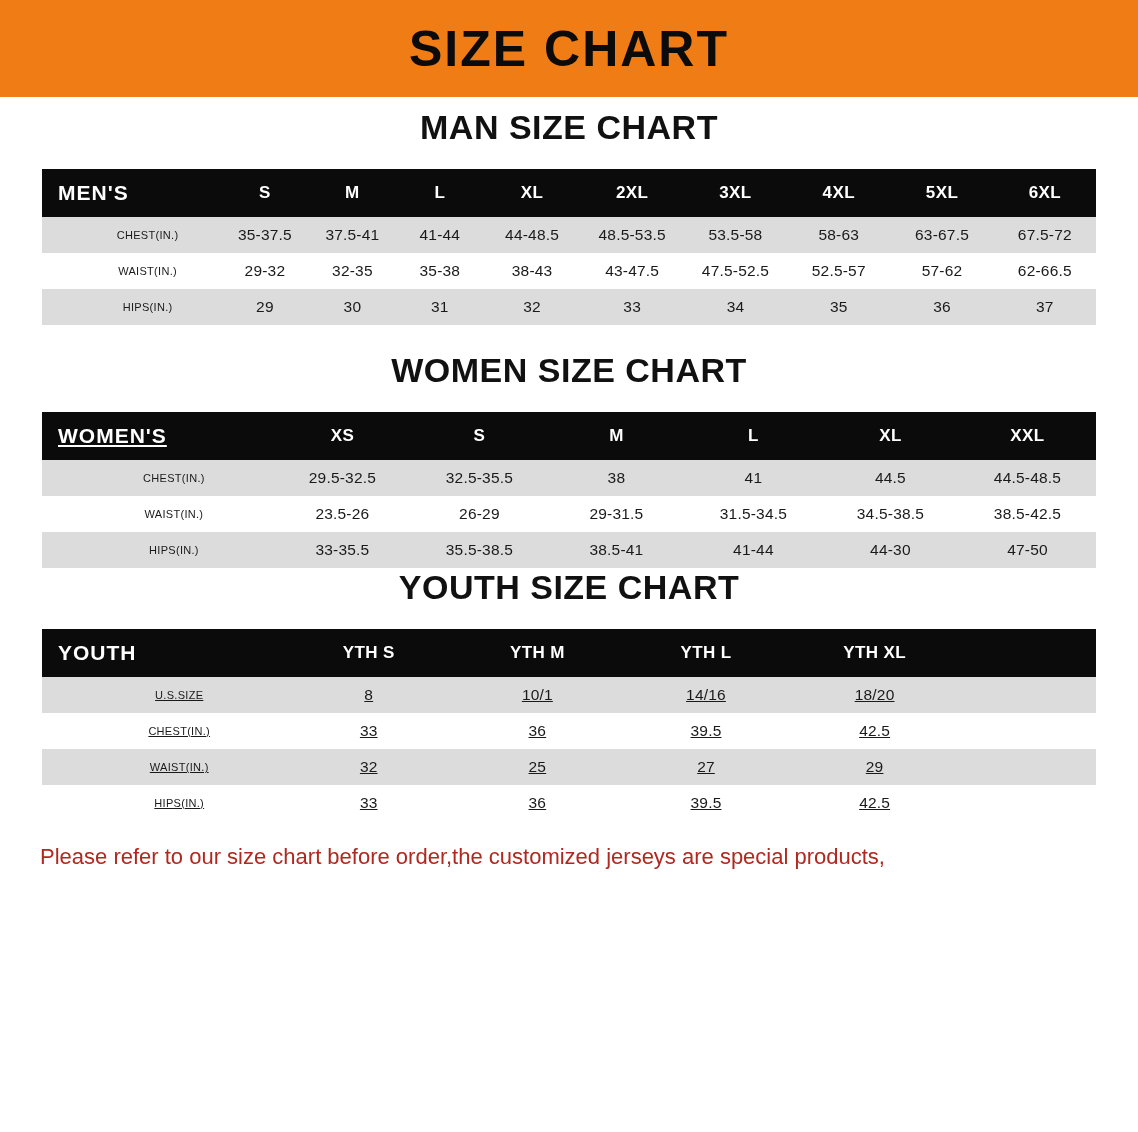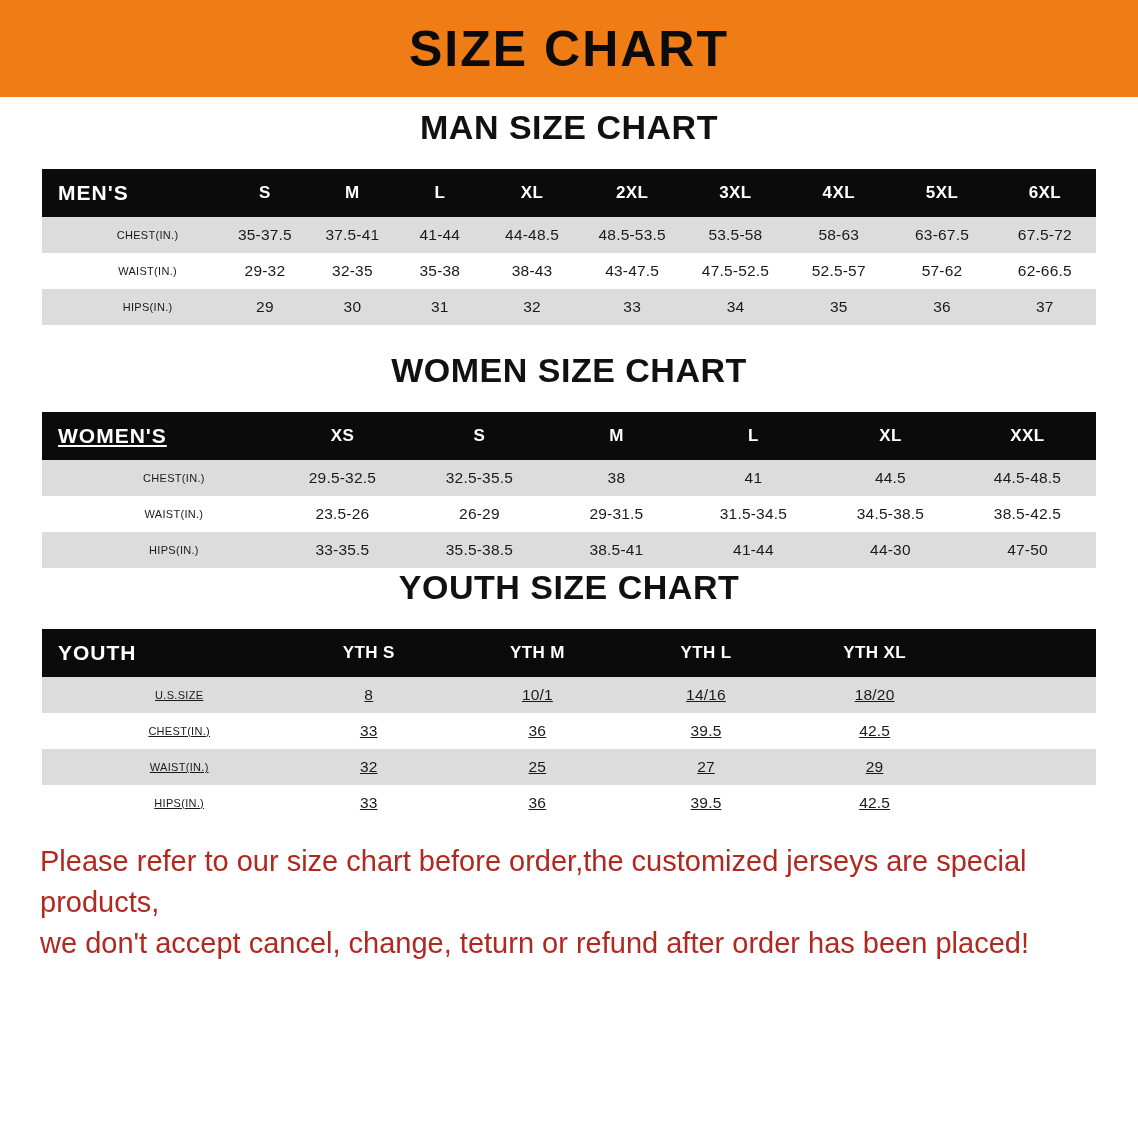--- a/index.html
+++ b/index.html
@@ -103,21 +103,21 @@
   
   .youth thead th { font-size: 19px; padding: 16px 2px; }
   .youth thead th.rowlab { font-size: 23px; }
   .youth tbody td { font-size: 17px; padding: 14px 2px; text-decoration: underline; }
   .youth tbody td.rowlab { font-size: 17px; }
 
   
   .note {
     margin: 20px 40px 0 40px;
     color: #b0281f;
-    font-size: 29px;
+    font-size: 22px;
     line-height: 1.42;
     text-align: left;
   }
   .note .l2 { display: block; }
 </style>
 </head>
 <body>
 
 <div class="banner">
   <div class="banner-title">SIZE CHART</div>
@@ -272,14 +272,13 @@
         <td>39.5</td>
         <td>42.5</td>
         <td></td>
       </tr>
     </tbody>
   </table>
 </div>
 
 <div class="note">
   <span class="l1">Please refer to our size chart before order,the customized jerseys are special products,</span>
-  <span class="l2">we don't accept cancel, change, teturn or refund after order has been placed!</span>
 </div>
 
 </body></html>

